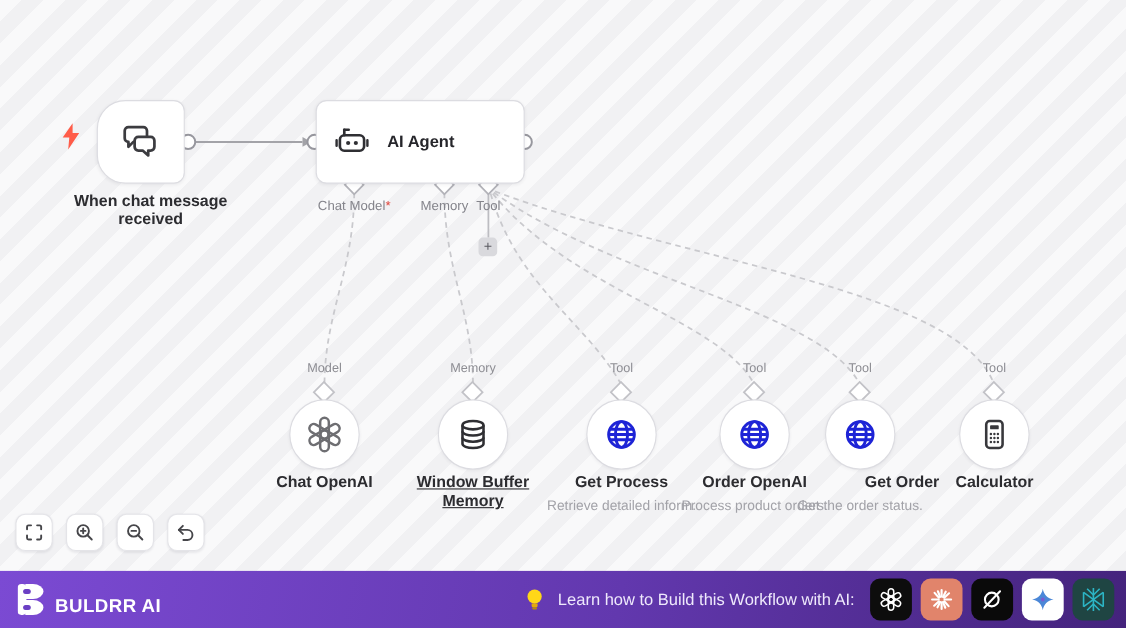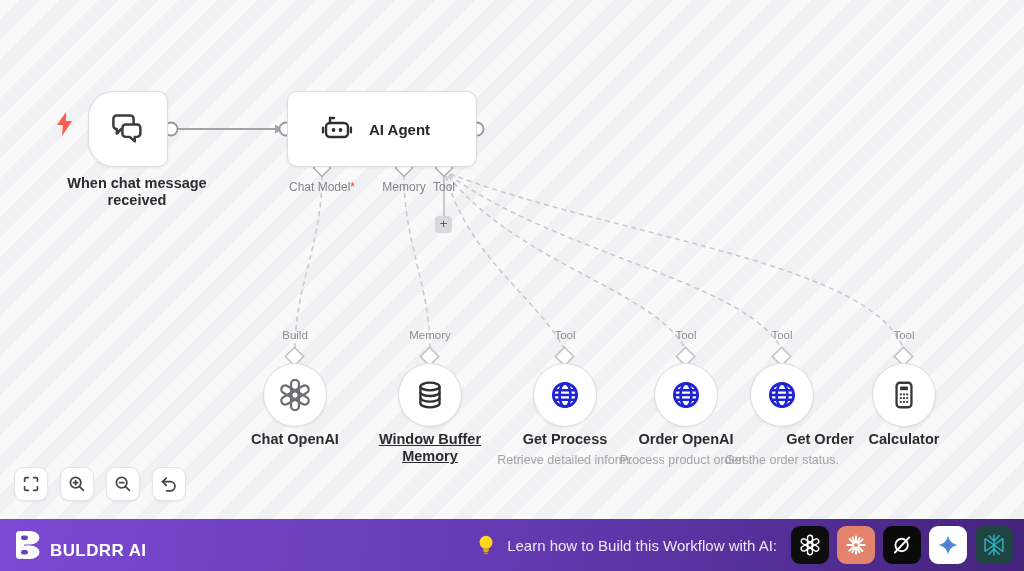--- a/index.html
+++ b/index.html
@@ -5,21 +5,21 @@
   html,body{margin:0;padding:0;width:1024px;height:571px;overflow:hidden;
     font-family:"Liberation Sans","DejaVu Sans",sans-serif;}
   .canvas{position:absolute;left:0;top:0;width:1024px;height:519px;
     background:repeating-linear-gradient(135deg,#f9f9fa 0 14px,#f1f1f3 14px 28px);}
   .wires{position:absolute;left:0;top:0;width:1024px;height:519px;pointer-events:none;}
   .node{position:absolute;background:#fff;border:1px solid #dcdce1;
     box-shadow:0 1px 3px rgba(40,40,60,.07);box-sizing:border-box;}
   .trigger-node{left:88px;top:91px;width:80px;height:76px;border-radius:26px 10px 10px 26px;
     display:flex;align-items:center;justify-content:center;}
   .agent-node{left:287px;top:91px;width:190px;height:76px;border-radius:10px;
-    display:flex;align-items:center;padding-left:32px;gap:15px;}
+    display:flex;align-items:center;padding-left:15px;gap:15px;}
   .agent-title{font-size:15px;font-weight:700;color:#26262b;}
   .node-circle{position:absolute;top:363px;width:64px;height:64px;border-radius:50%;
     background:#fff;border:1px solid #dcdce1;box-shadow:0 1px 3px rgba(40,40,60,.07);
     display:flex;align-items:center;justify-content:center;box-sizing:border-box;}
   .bolt{position:absolute;left:55px;top:111px;}
   .main-label{position:absolute;left:47px;top:175px;width:180px;text-align:center;
     font-size:14.5px;font-weight:600;color:#2c2c30;line-height:1.15;}
   .conn-label{position:absolute;top:180px;font-size:12px;color:#84848b;
     transform:translateX(-50%);white-space:nowrap;}
   .req{color:#e0483e;}
@@ -117,21 +117,21 @@
   </div>
 
   <div class="conn-label" style="left:322px">
     <span>Chat Model</span><span class="req">*</span>
   </div>
   <div class="conn-label" style="left:404px">Memory</div>
   <div class="conn-label" style="left:444px">Tool</div>
 
   <div class="plus-btn">+</div>
 
-  <div class="port-label" style="left:295px">Build</div>
+  <div class="port-label" style="left:295px">Model</div>
   <div class="port-label" style="left:430px">Memory</div>
   <div class="port-label" style="left:565px">Tool</div>
   <div class="port-label" style="left:686px">Tool</div>
   <div class="port-label" style="left:782px">Tool</div>
   <div class="port-label" style="left:904px">Tool</div>
 
   <div class="node-circle" style="left:263px">
     <svg width="36" height="36" viewBox="0 0 32 32">
       <g fill="none" stroke="#6e6e72" stroke-width="2">
         <rect x="12.5" y="2.5" width="7" height="17" rx="3.5"></rect>

